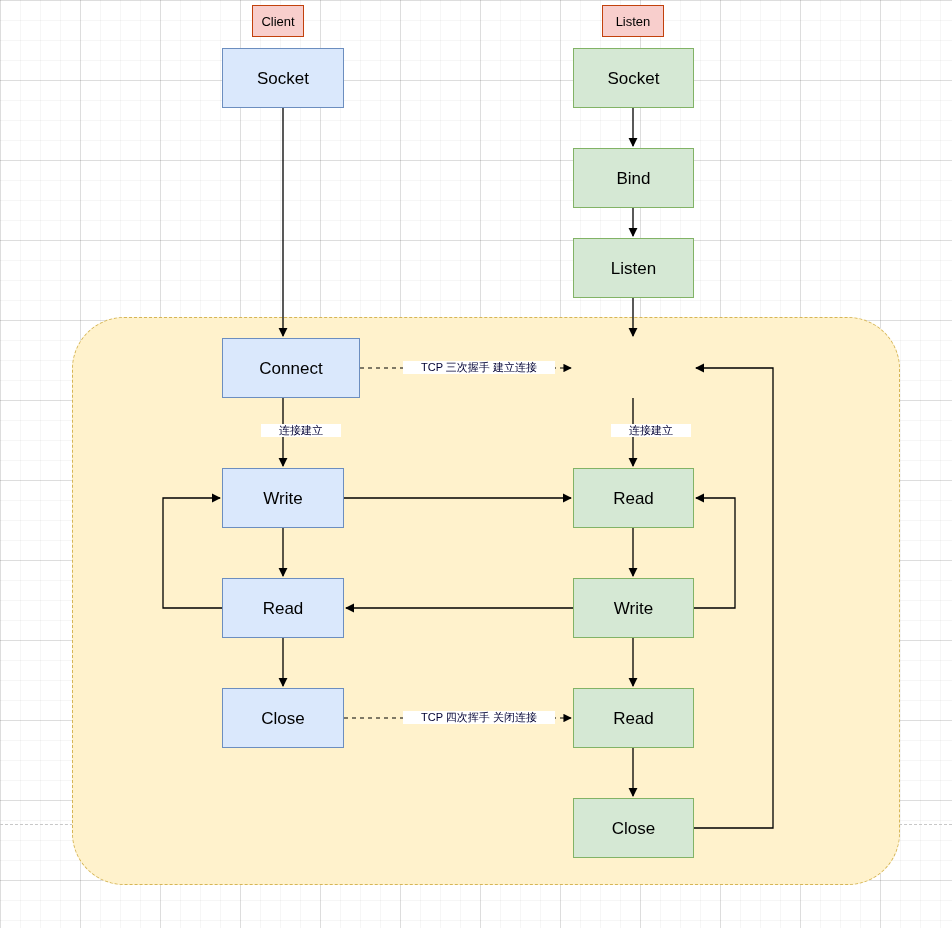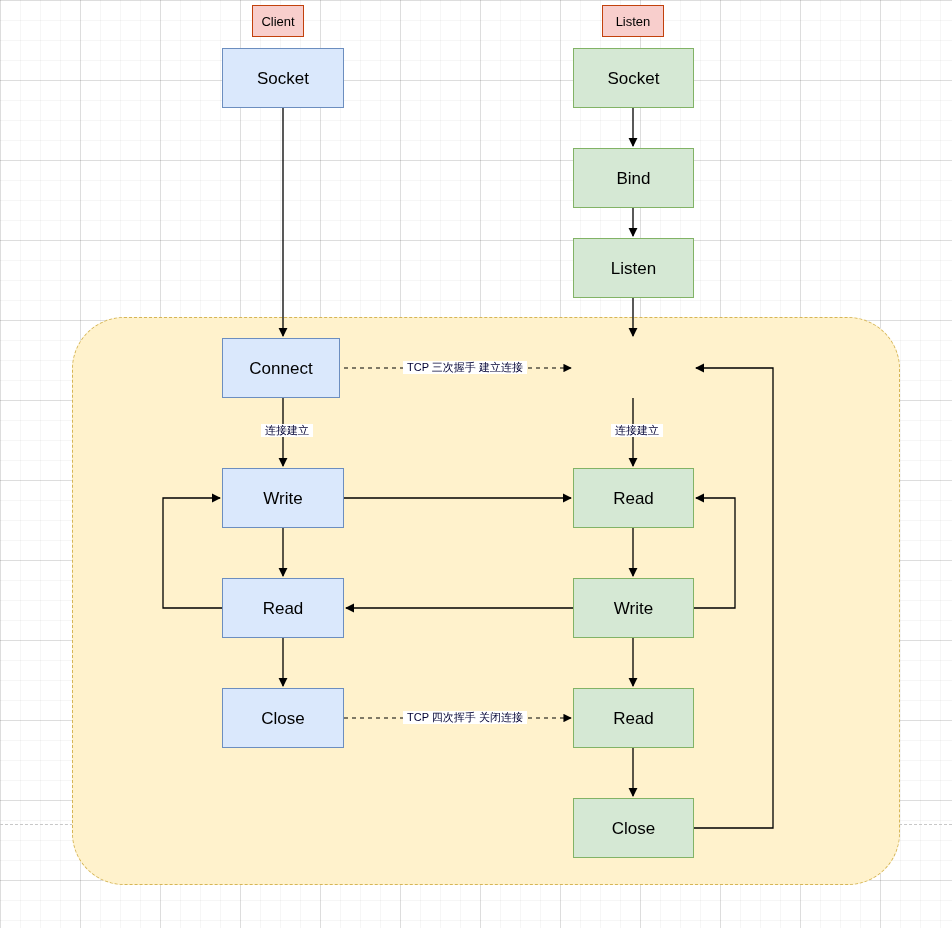--- a/index.html
+++ b/index.html
@@ -23,21 +23,21 @@
     position:absolute;box-sizing:border-box;
     display:flex;align-items:center;justify-content:center;
     font-size:17px;color:#000000;line-height:1;
     text-align:center;
   }
   .node-blue{background:#dae8fc;border:1px solid #6c8ebf;}
   .node-green{background:#d5e8d4;border:1px solid #82b366;}
   .node-pink{background:#f8cecc;border:1px solid #c2410c;font-size:13px;}
   .edge-label{
     position:absolute;font-size:11px;color:#000033;
-    background:#ffffff;padding:0 4px;white-space:nowrap;
+    background:#ffffff;padding:0 18px;white-space:nowrap;
     line-height:1.15;
   }
   .region{
     position:absolute;box-sizing:border-box;
     background:#fff2cc;border:1.6px dashed #d6b656;
     border-radius:52px;
   }
   .guide{position:absolute;left:0;width:952px;height:0;
     border-top:1px dashed #c8c8c8;}
 </style>
@@ -91,21 +91,21 @@
   <div class="node node-pink" style="left:252px;top:5px;width:52px;height:32px;">
     <span>Client</span>
   </div>
   <div class="node node-pink" style="left:602px;top:5px;width:62px;height:32px;">
     <span>Listen</span>
   </div>
 
   <div class="node node-blue" style="left:222px;top:48px;width:122px;height:60px;">
     <span>Socket</span>
   </div>
-  <div class="node node-blue" style="left:222px;top:338px;width:118px;height:60px;text-align:right;">
+  <div class="node node-blue" style="left:222px;top:338px;width:138px;height:60px;text-align:right;">
     <span>Connect</span>
   </div>
   <div class="node node-blue" style="left:222px;top:468px;width:122px;height:60px;">
     <span>Write</span>
   </div>
   <div class="node node-blue" style="left:222px;top:578px;width:122px;height:60px;">
     <span>Read</span>
   </div>
   <div class="node node-blue" style="left:222px;top:688px;width:122px;height:60px;">
     <span>Close</span>

